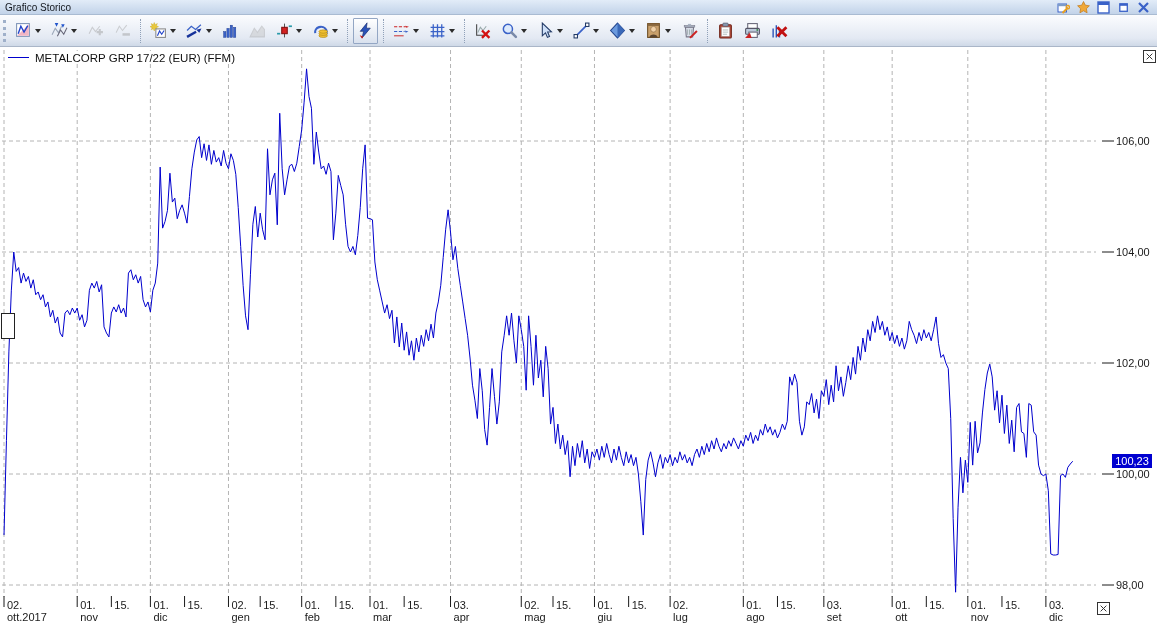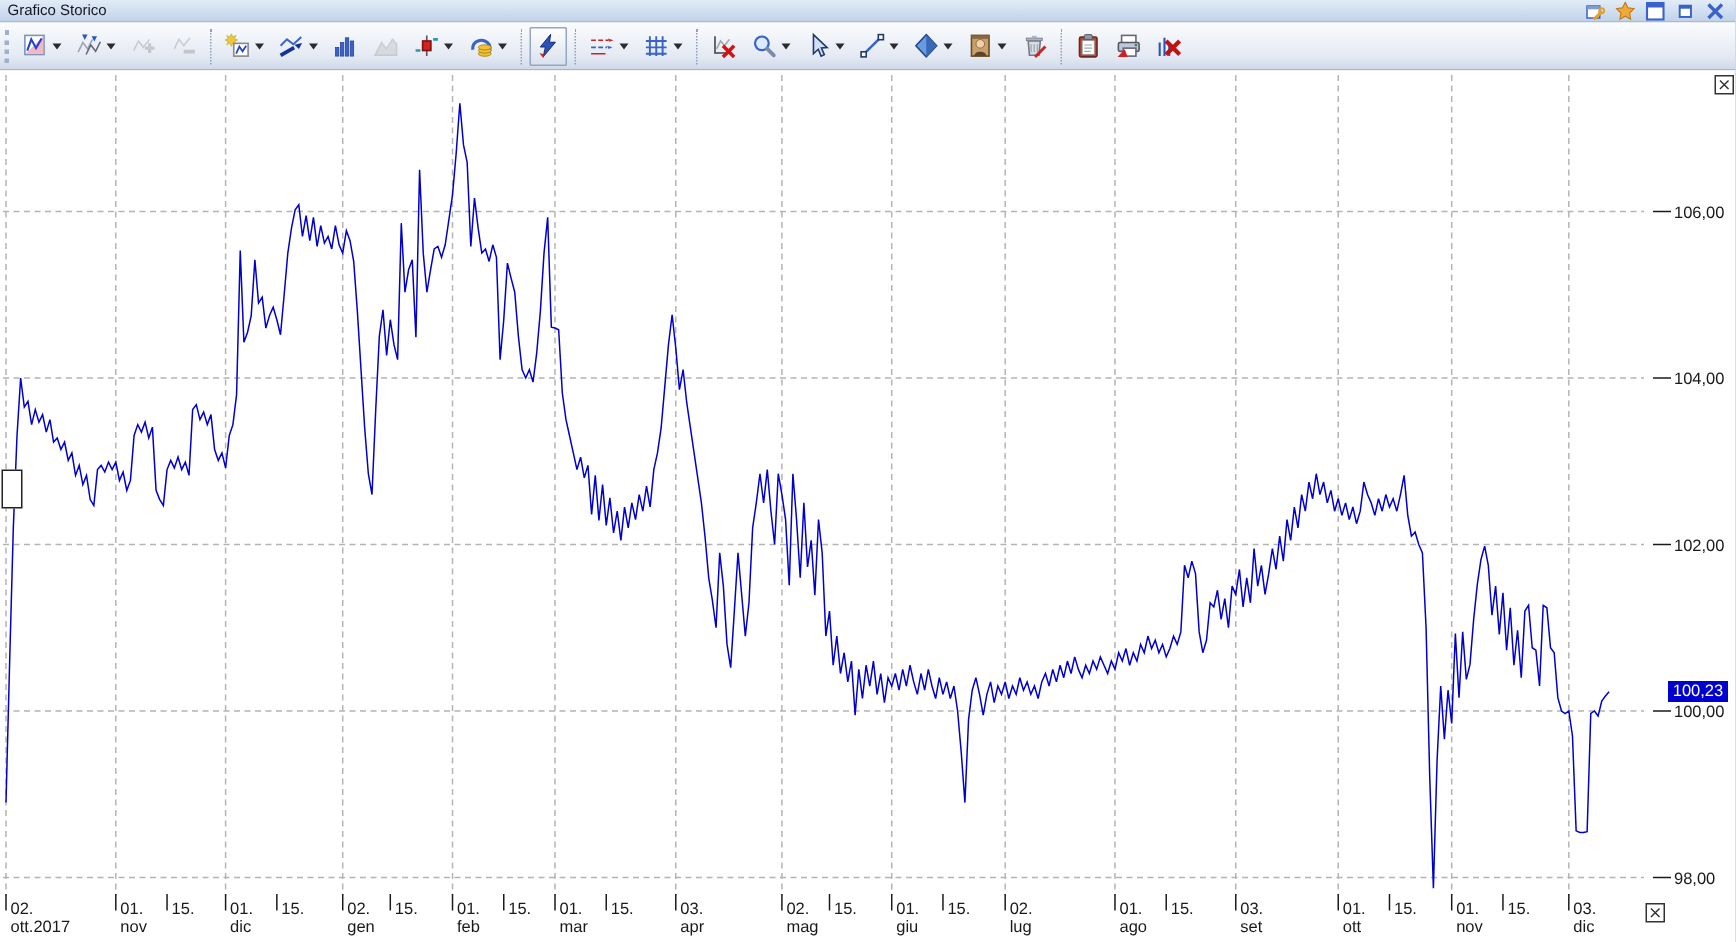--- a/index.html
+++ b/index.html
@@ -367,20 +367,24 @@
         <text x="970.8" y="562">01.</text>
         <text x="970.8" y="574">nov</text>
         <line x1="1001.96" y1="549" x2="1001.96" y2="560" stroke="#1a1a1a"></line>
         <text x="1004.96" y="562">15.</text>
         <line x1="1045.88" y1="549" x2="1045.88" y2="560" stroke="#1a1a1a"></line>
         <text x="1048.88" y="562">03.</text>
         <text x="1048.88" y="574">dic</text>
         <polyline points="4,488.05 6.44,393.7 8.88,304.9 11.32,243.85 13.76,205 16.2,224.42 18.64,220.54 21.08,236.08 23.52,226.09 25.96,234.42 28.4,229.42 30.84,241.08 33.28,232.75 35.72,247.73 38.16,244.96 40.6,252.73 43.04,247.73 45.48,259.94 47.92,254.95 50.36,269.94 52.8,263.27 55.24,276.04 57.68,269.94 60.12,286.03 62.56,289.92 65,266.05 67.44,263.27 69.88,267.71 72.32,261.06 74.76,266.05 77.2,261.06 79.64,273.27 82.08,267.71 84.52,279.92 86.96,273.27 89.4,243.29 91.84,236.08 94.28,241.08 96.72,234.42 99.16,244.96 101.6,237.75 104.04,279.92 106.48,286.03 108.92,289.92 111.36,266.05 113.8,259.94 116.24,264.94 118.68,257.73 121.12,266.05 123.56,261.06 126,269.94 128.44,226.09 130.88,222.76 133.32,232.75 135.76,227.75 138.2,236.08 140.64,229.42 143.08,252.73 145.52,259.94 147.96,254.95 150.4,264.94 152.84,243.29 155.28,236.08 157.72,216.1 160.16,120.08 162.6,181.13 165.04,174.48 167.48,163.38 169.92,126.19 172.36,155.05 174.8,151.17 177.24,171.7 179.68,163.38 182.12,157.83 184.56,166.15 187,176.14 189.44,149.5 191.88,121.75 194.32,105.1 196.76,92.89 199.2,89.56 201.64,110.65 204.08,96.77 206.52,113.42 208.96,97.88 211.4,117.31 213.84,103.44 216.28,115.09 218.72,110.65 221.16,118.98 223.6,103.44 226.04,116.2 228.48,121.75 230.92,106.77 233.36,113.42 235.8,127.3 238.24,160.6 240.68,199.45 243.12,238.3 245.56,268.83 248,282.7 250.44,227.2 252.88,177.25 255.32,159.49 257.76,190.02 260.2,166.15 262.64,182.8 265.08,192.79 267.52,101.77 269.96,147.83 272.4,132.85 274.84,126.19 277.28,177.81 279.72,66.25 282.16,121.75 284.6,147.83 287.04,132.85 289.48,118.98 291.92,117.31 294.36,124.52 296.8,116.2 299.24,99.55 301.68,82.9 304.12,55.15 306.56,21.85 309,49.6 311.44,61.25 313.88,117.31 316.32,85.12 318.76,105.1 321.2,121.75 323.64,118.98 326.08,127.3 328.52,116.2 330.96,124.52 333.4,192.79 335.84,166.15 338.28,128.41 340.72,138.4 343.16,147.83 345.6,177.25 348.04,199.45 350.48,205 352.92,199.45 355.36,207.77 357.8,188.35 360.24,160.6 362.68,121.75 365.12,97.88 367.56,171.15 370,171.7 372.44,172.81 374.88,214.99 377.32,232.75 379.76,243.85 382.2,254.95 384.64,266.05 387.08,257.73 389.52,271.6 391.96,263.27 394.4,296.02 396.84,269.94 399.28,299.9 401.72,276.04 404.16,303.23 406.6,284.92 409.04,308.23 411.48,293.8 413.92,313.23 416.36,291.02 418.8,304.9 421.24,288.25 423.68,299.35 426.12,282.7 428.56,293.8 431,277.15 433.44,291.02 435.88,266.05 438.32,254.95 440.76,238.3 443.2,210.55 445.64,182.8 448.08,162.82 450.52,185.02 452.96,212.77 455.4,199.45 457.84,221.65 460.28,238.3 462.72,254.95 465.16,271.6 467.6,288.25 470.04,311 472.48,338.2 474.92,353.19 477.36,371.5 479.8,321.55 482.24,343.75 484.68,382.6 487.12,398.14 489.56,360.4 492,321.55 494.44,349.3 496.88,377.05 499.32,354.85 501.76,304.9 504.2,288.25 506.64,268.83 509.08,288.25 511.52,266.05 513.96,293.8 516.4,316 518.84,268.83 521.28,282.7 523.72,299.35 526.16,343.19 528.6,268.83 531.04,299.35 533.48,338.2 535.92,288.25 538.36,330.98 540.8,313.23 543.24,349.85 545.68,299.35 548.12,321.55 550.56,377.05 553,360.4 555.44,396.48 557.88,377.05 560.32,402.02 562.76,388.15 565.2,407.58 567.64,393.7 570.08,429.77 572.52,399.25 574.96,418.67 577.4,396.48 579.84,410.35 582.28,393.7 584.72,415.9 587.16,402.02 589.6,421.45 592.04,404.8 594.48,410.35 596.92,402.02 599.36,413.13 601.8,399.25 604.24,410.35 606.68,396.48 609.12,407.58 611.56,415.9 614,402.02 616.44,413.13 618.88,399.25 621.32,410.35 623.76,418.67 626.2,404.8 628.64,415.9 631.08,407.58 633.52,418.67 635.96,410.35 638.4,427 640.84,454.75 643.28,488.05 645.72,432.55 648.16,413.13 650.6,404.8 653.04,415.9 655.48,429.77 657.92,415.9 660.36,407.58 662.8,421.45 665.24,410.35 667.68,415.9 670.12,407.58 672.56,418.67 675,410.35 677.44,415.9 679.88,404.8 682.32,413.13 684.76,407.58 687.2,415.9 689.64,410.35 692.08,418.67 694.52,407.58 696.96,402.02 699.4,410.35 701.84,399.25 704.28,407.58 706.72,396.48 709.16,404.8 711.6,393.7 714.04,402.02 716.48,390.92 718.92,399.25 721.36,404.8 723.8,396.48 726.24,402.02 728.68,393.7 731.12,399.25 733.56,390.92 736,396.48 738.44,402.02 740.88,393.7 743.32,399.25 745.76,388.15 748.2,393.7 750.64,385.38 753.08,396.48 755.52,388.15 757.96,393.7 760.4,382.6 762.84,388.15 765.28,377.05 767.72,385.38 770.16,379.83 772.6,388.15 775.04,382.6 777.48,390.92 779.92,385.38 782.36,377.05 784.8,382.6 787.24,374.27 789.68,329.88 792.12,338.2 794.56,327.1 797,335.42 799.44,374.27 801.88,388.15 804.32,379.83 806.76,354.85 809.2,357.63 811.64,346.52 814.08,365.95 816.52,352.08 818.96,371.5 821.4,343.75 823.84,349.3 826.28,332.65 828.72,357.63 831.16,338.2 833.6,354.85 836.04,318.77 838.48,343.75 840.92,329.88 843.36,349.3 845.8,335.42 848.24,318.77 850.68,332.65 853.12,310.45 855.56,327.1 858,299.35 860.44,313.23 862.88,291.02 865.32,304.9 867.76,282.7 870.2,293.8 872.64,274.38 875.08,285.48 877.52,268.83 879.96,282.7 882.4,274.38 884.84,288.25 887.28,279.92 889.72,293.8 892.16,285.48 894.6,296.58 897.04,288.25 899.48,299.35 901.92,291.02 904.36,302.13 906.8,293.8 909.24,274.38 911.68,282.7 914.12,288.25 916.56,296.58 919,285.48 921.44,293.8 923.88,282.7 926.32,291.02 928.76,285.48 931.2,293.8 933.64,282.7 936.08,269.94 938.52,296.58 940.96,310.45 943.4,307.67 945.84,316 948.28,321.55 950.72,371.5 953.16,471.4 955.6,545.21 958.04,460.3 960.48,410.35 962.92,445.87 965.36,413.13 967.8,435.33 970.24,375.38 972.68,418.12 975.12,374.27 977.56,405.91 980,395.92 982.44,365.95 984.88,342.64 987.32,325.99 989.76,317.11 992.2,329.88 994.64,363.17 997.08,343.75 999.52,375.94 1001.96,348.19 1004.4,386.48 1006.84,358.18 1009.28,396.48 1011.72,373.17 1014.16,404.8 1016.6,360.4 1019.04,356.52 1021.48,384.82 1023.92,386.48 1026.36,410.35 1028.8,356.52 1031.24,358.18 1033.68,384.82 1036.12,388.15 1038.56,418.12 1041,427 1043.44,428.67 1045.88,427 1048.32,443.65 1050.76,506.92 1053.2,508.03 1055.64,508.03 1058.08,507.48 1060.52,428.67 1062.96,427 1065.4,430.33 1067.84,420.34 1070.28,417.01 1072.72,414.23" fill="none" stroke="#0000cd" stroke-width="1"></polyline>
       </svg>
 
+    <div class="legend">
+      <span class="legend-line"></span>
+      <span>METALCORP GRP 17/22 (EUR) (FFM)</span>
+    </div>
 
     <div class="price-tag">100,23</div>
 
     <button class="mini-close" id="chart-close">
       <svg viewBox="0 0 11 11">
         <path d="M2 2 L9 9 M9 2 L2 9" stroke="#333" stroke-width="1.2" fill="none"></path>
         </svg>
     </button>
 
     <button class="mini-close" id="axis-close">

